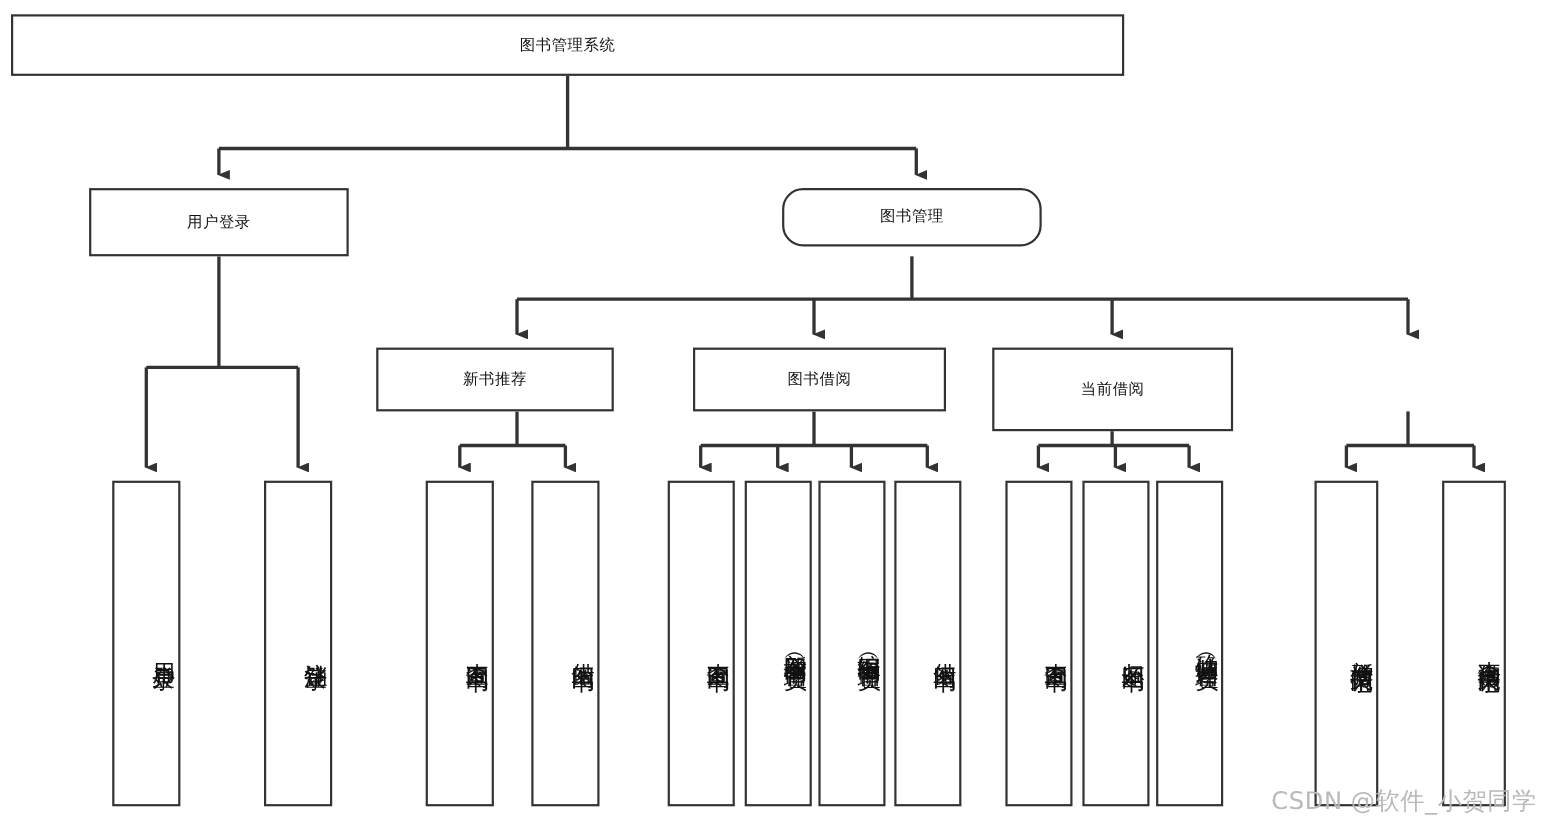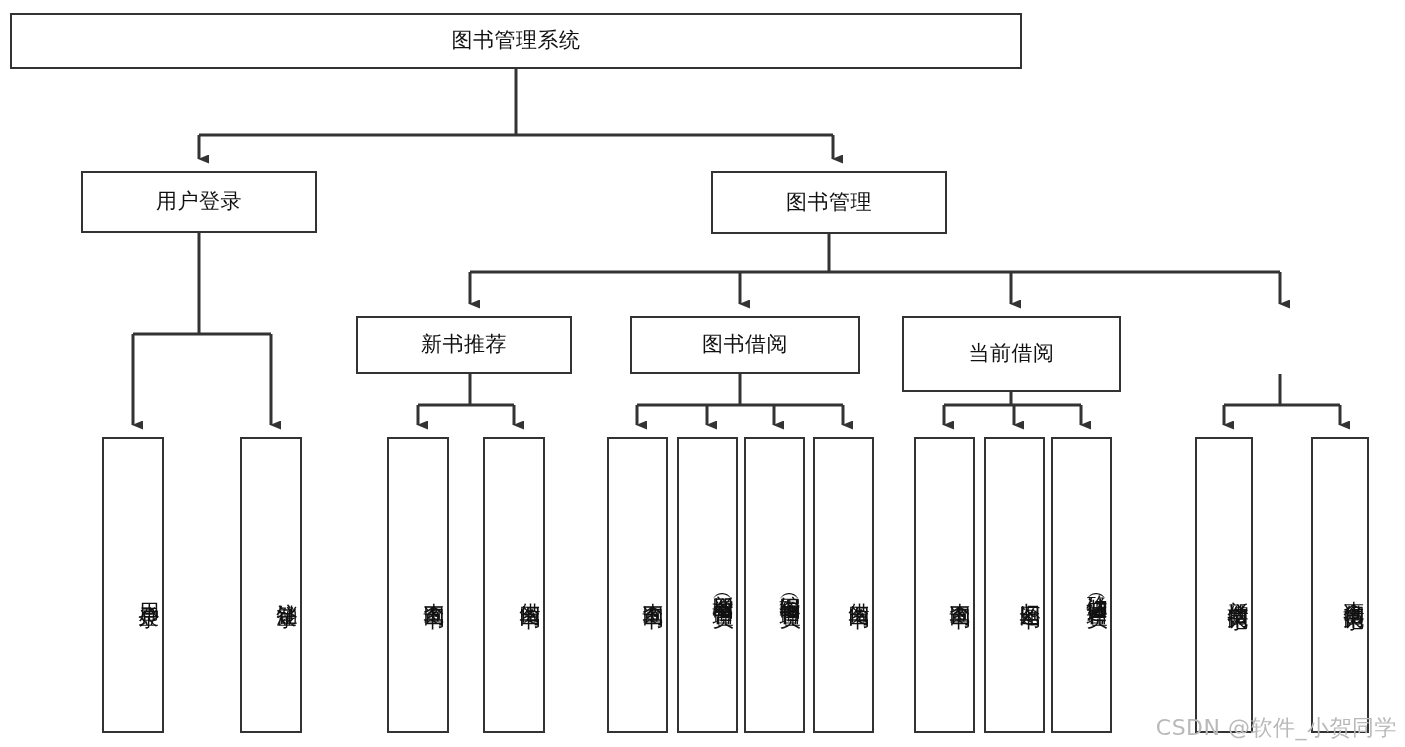--- a/index.html
+++ b/index.html
@@ -29,21 +29,21 @@
     box-sizing: border-box;
     border: 2px solid #333333;
     background: #ffffff;
     display: flex;
     align-items: center;
     justify-content: center;
     text-align: center;
     color: #111111;
   }
   .node-h {
-    font-size: 21px;
+    font-size: 14px;
     line-height: 1.2;
     letter-spacing: 0.5px;
   }
   .node-v {
     font-size: 21px;
     line-height: 1.25;
     writing-mode: vertical-rl;
     text-orientation: upright;
     letter-spacing: 2px;
     align-items: flex-start;
@@ -134,25 +134,25 @@
     </g>
   </svg>
 
   <div class="node node-h" style="left:10px; top:13px; width:1012px; height:56px;">
     <span>图书管理系统</span>
   </div>
 
   <div class="node node-h" style="left:81px; top:171px; width:236px; height:62px;">
     <span>用户登录</span>
   </div>
-  <div class="node node-h" style="left:711px; top:171px; width:236px; height:63px;">
+  <div class="node node-h" style="left:711px; top:171px; width:236px; height:53px;border-radius:19px;">
     <span>图书管理</span>
   </div>
 
-  <div class="node node-h" style="left:356px; top:316px; width:216px; height:58px;">
+  <div class="node node-h" style="left:342px; top:316px; width:216px; height:58px;">
     <span>新书推荐</span>
   </div>
   <div class="node node-h" style="left:630px; top:316px; width:230px; height:58px;">
     <span>图书借阅</span>
   </div>
   <div class="node node-h" style="left:902px; top:316px; width:219px; height:76px;">
     <span>当前借阅</span>
   </div>
 
   <div class="node node-v" style="left:102px; top:437px; width:62px; height:296px;">

